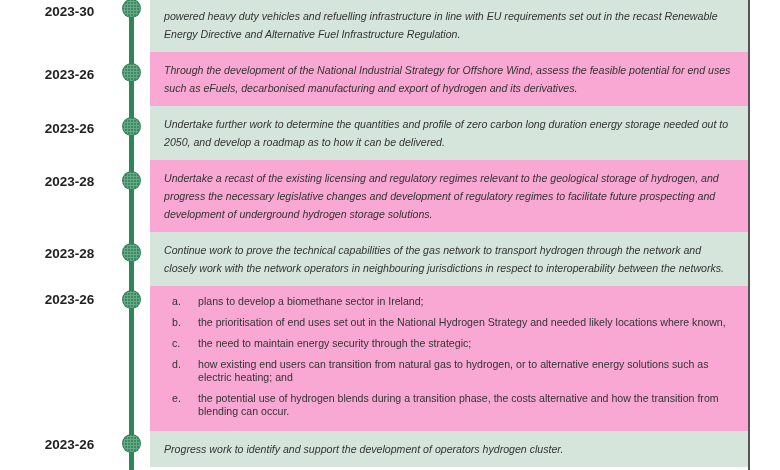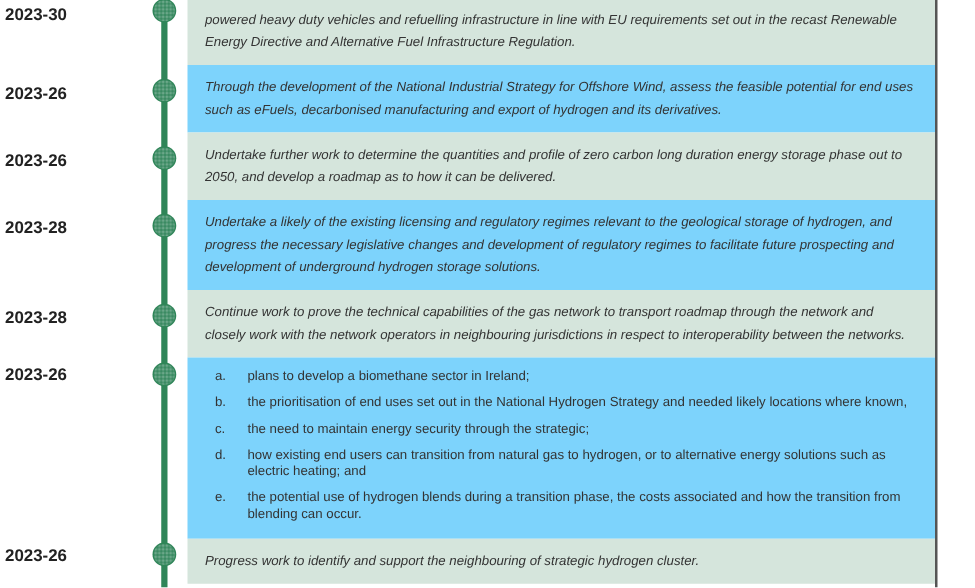--- a/index.html
+++ b/index.html
@@ -39,25 +39,26 @@
       left: 0;
       width: 780px;
     }
     .row {
       position: relative;
       display: flex;
       width: 780px;
     }
     .date {
       position: absolute;
-      left: 4px;
+      left: 22px;
       width: 95px;
       font-weight: bold;
       font-size: 13.5px;
       color: #222;
+      text-align: center;
     }
     .dot {
       position: absolute;
       left: 123px;
       width: 17px;
       height: 17px;
       border-radius: 50%;
       background: #3a8a62;
       background-image: radial-gradient(circle, rgba(255,255,255,0.25) 1px, transparent 1.3px);
       background-size: 3px 3px;
@@ -66,21 +67,21 @@
     .content {
       margin-left: 150px;
       width: 598px;
       box-sizing: border-box;
       padding: 5px 10px 5px 10px;
       font-size: 10.6px;
       line-height: 18px;
       color: #333;
     }
     .row.shaded .content { background: #d5e5dc; }
-    .row.plain .content { background: #7dd3fc; }
+    .row.plain .content { background: #f9a8d4; }
     .content p { margin: 4px; font-style: italic; }
     .sublist { margin: 4px 0 6px 0; padding: 0; list-style: none; }
     .sublist li {
       display: flex;
       line-height: 13px;
       margin-bottom: 8px;
     }
     .sublist .letter { width: 26px; flex: none; padding-left: 12px; }
     .sublist .txt { flex: 1; }
     .after { margin-top: 2px; }
@@ -106,37 +107,37 @@
       <div class="dot" style="top:12px"></div>
       <div class="content">
         <p>Through the development of the National Industrial Strategy for Offshore Wind, assess the feasible potential for end uses such as eFuels, decarbonised manufacturing and export of hydrogen and its derivatives.</p>
       </div>
     </div>
 
     <div class="row shaded">
       <div class="date" style="top:15px">2023-26</div>
       <div class="dot" style="top:12px"></div>
       <div class="content">
-        <p>Undertake further work to determine the quantities and profile of zero carbon long duration energy storage phase out to 2050, and develop a roadmap as to how it can be delivered.</p>
+        <p>Undertake further work to determine the quantities and profile of zero carbon long duration energy storage needed out to 2050, and develop a roadmap as to how it can be delivered.</p>
       </div>
     </div>
 
     <div class="row plain">
       <div class="date" style="top:14px">2023-28</div>
       <div class="dot" style="top:12px"></div>
       <div class="content">
-        <p>Undertake a likely of the existing licensing and regulatory regimes relevant to the geological storage of hydrogen, and progress the necessary legislative changes and development of regulatory regimes to facilitate future prospecting and development of underground hydrogen storage solutions.</p>
+        <p>Undertake a recast of the existing licensing and regulatory regimes relevant to the geological storage of hydrogen, and progress the necessary legislative changes and development of regulatory regimes to facilitate future prospecting and development of underground hydrogen storage solutions.</p>
       </div>
     </div>
 
     <div class="row shaded">
       <div class="date" style="top:14px">2023-28</div>
       <div class="dot" style="top:12px"></div>
       <div class="content">
-        <p>Continue work to prove the technical capabilities of the gas network to transport roadmap through the network and closely work with the network operators in neighbouring jurisdictions in respect to interoperability between the networks.</p>
+        <p>Continue work to prove the technical capabilities of the gas network to transport hydrogen through the network and closely work with the network operators in neighbouring jurisdictions in respect to interoperability between the networks.</p>
       </div>
     </div>
 
     <div class="row plain">
       <div class="date" style="top:6px">2023-26</div>
       <div class="dot" style="top:5px"></div>
       <div class="content">
         <ul class="sublist">
           <li>
             <span class="letter">a.</span>
@@ -149,30 +150,30 @@
           <li>
             <span class="letter">c.</span>
             <span class="txt">the need to maintain energy security through the strategic;</span>
           </li>
           <li>
             <span class="letter">d.</span>
             <span class="txt">how existing end users can transition from natural gas to hydrogen, or to alternative energy solutions such as electric heating; and</span>
           </li>
           <li>
             <span class="letter">e.</span>
-            <span class="txt">the potential use of hydrogen blends during a transition phase, the costs associated and how the transition from blending can occur.</span>
+            <span class="txt">the potential use of hydrogen blends during a transition phase, the costs alternative and how the transition from blending can occur.</span>
           </li>
         </ul>
       </div>
     </div>
 
     <div class="row shaded">
       <div class="date" style="top:6px">2023-26</div>
       <div class="dot" style="top:4px"></div>
       <div class="content">
-        <p>Progress work to identify and support the neighbouring of strategic hydrogen cluster.</p>
+        <p>Progress work to identify and support the development of operators hydrogen cluster.</p>
       </div>
     </div>
 
   </div>
 
   <div class="right-border"></div>
 </div>
 
 </body></html>

